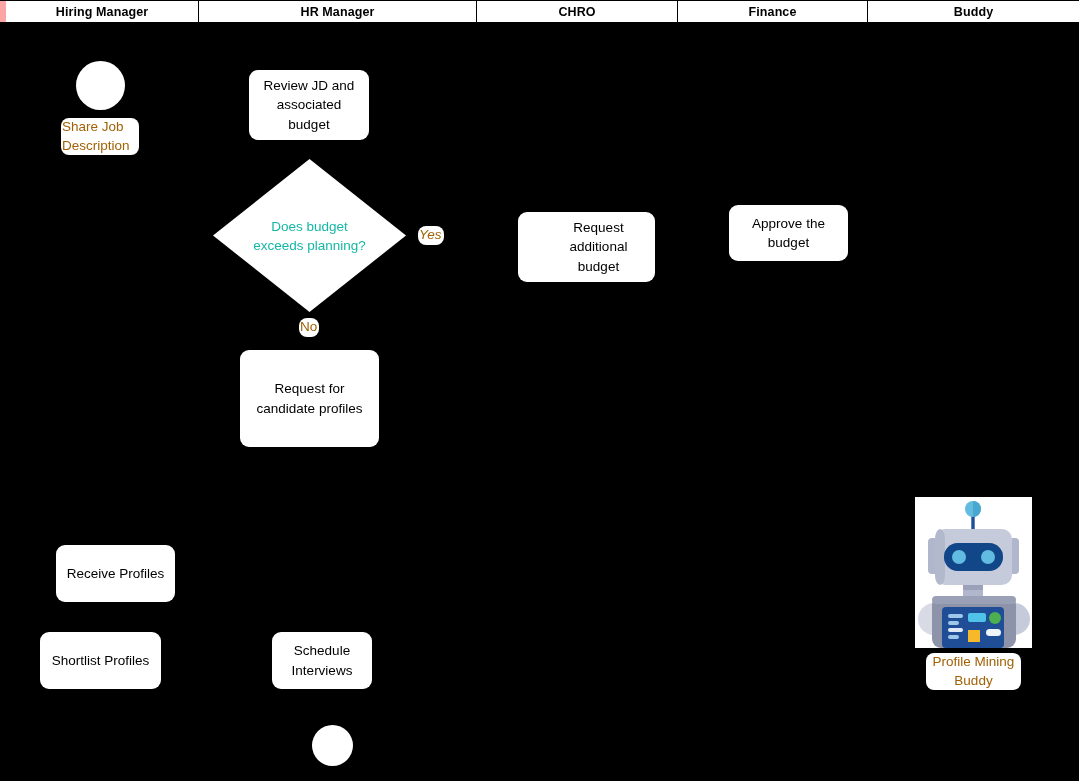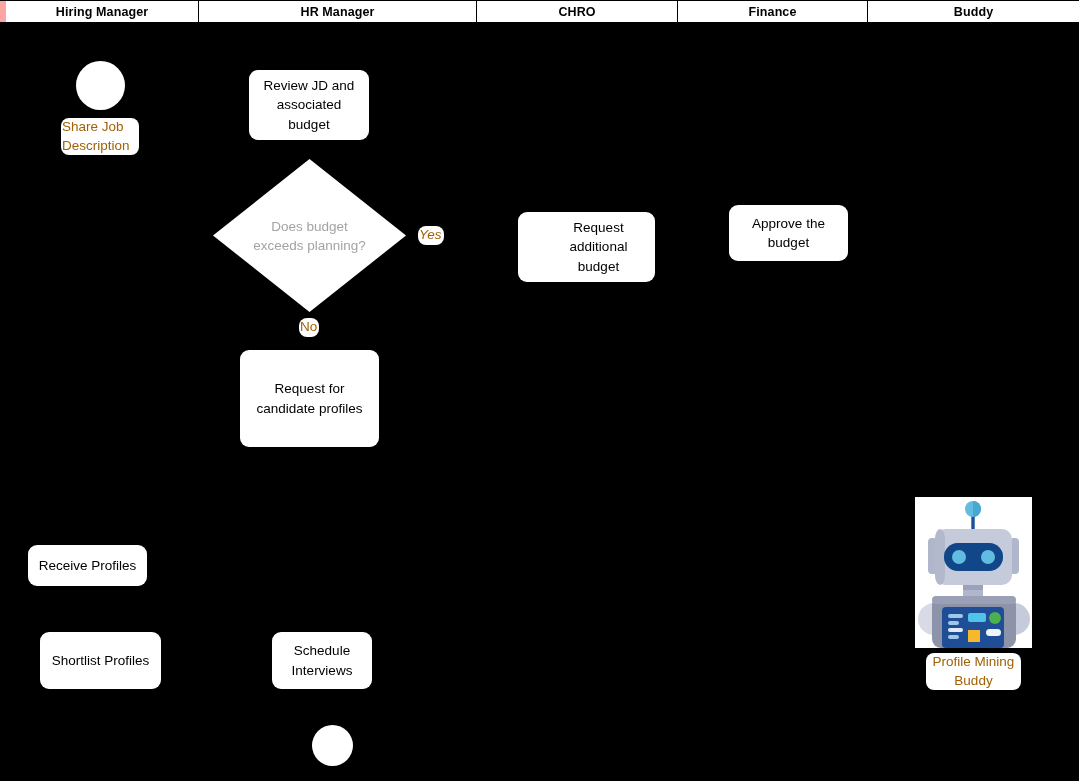--- a/index.html
+++ b/index.html
@@ -87,21 +87,21 @@
     position: absolute;
     inset: 0;
   }
   .diamond-text {
     position: absolute;
     left: 0;
     right: 0;
     top: 50%;
     transform: translateY(-50%);
     text-align: center;
-    color: #a3a3a3;
+    color: #14b8a6;
     font-size: 13.5px;
     line-height: 1.42;
     padding: 0 34px;
   }
 
   
   .robot-card {
     position: absolute;
     background: #ffffff;
     overflow: hidden;
@@ -154,21 +154,21 @@
   </div>
 
   <div class="node" style="left:729px; top:205px; width:119px; height:56px;">
     <span>Approve the budget</span>
   </div>
 
   <div class="node" style="left:240px; top:350px; width:139px; height:97px;">
     <span>Request for candidate profiles</span>
   </div>
 
-  <div class="node" style="left:28px; top:545px; width:119px; height:41px;">
+  <div class="node" style="left:56px; top:545px; width:119px; height:57px;">
     <span>Receive Profiles</span>
   </div>
 
   <div class="node" style="left:40px; top:632px; width:121px; height:57px;">
     <span>Shortlist Profiles</span>
   </div>
 
   <div class="node" style="left:272px; top:632px; width:100px; height:57px;">
     <span>Schedule Interviews</span>
   </div>

